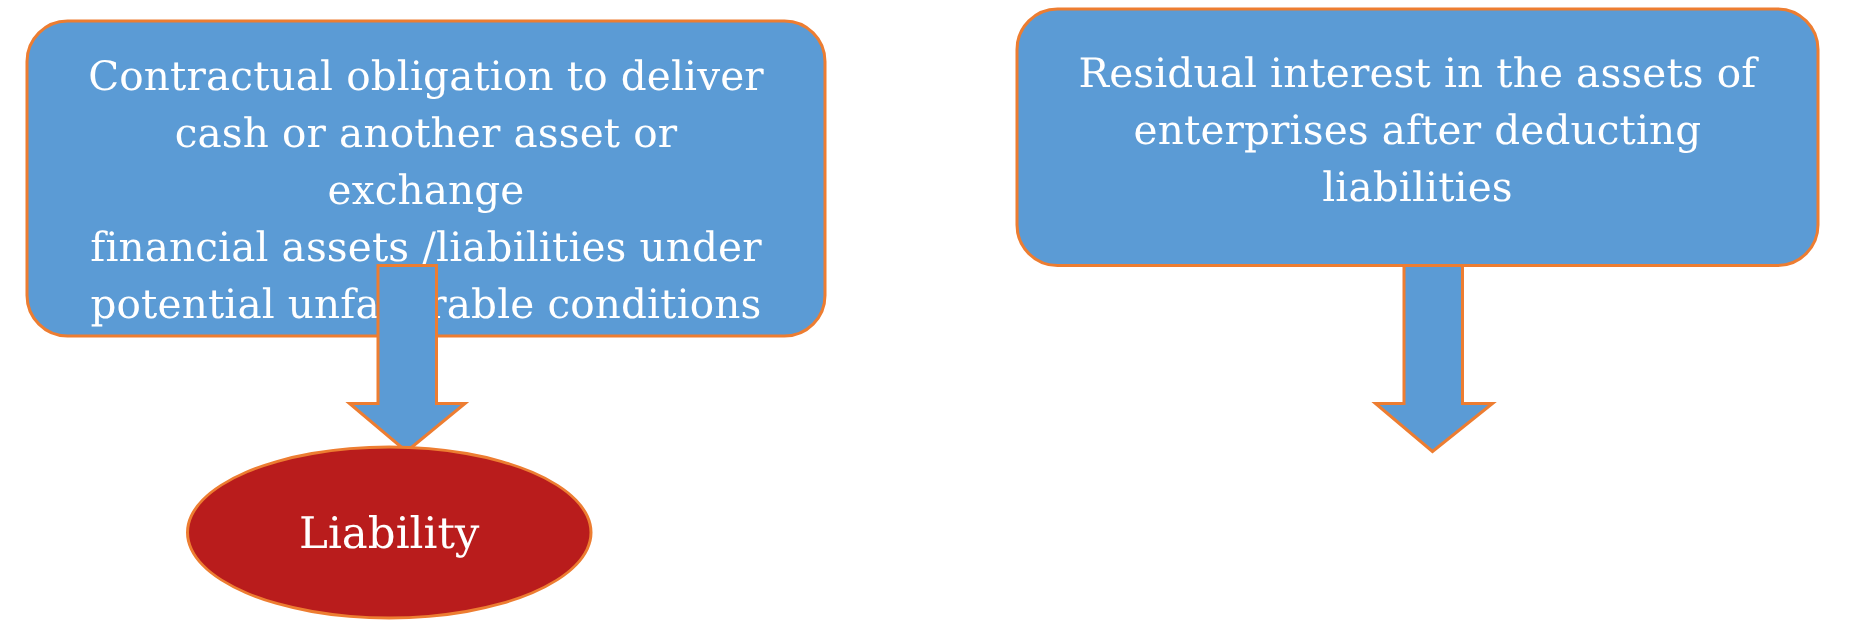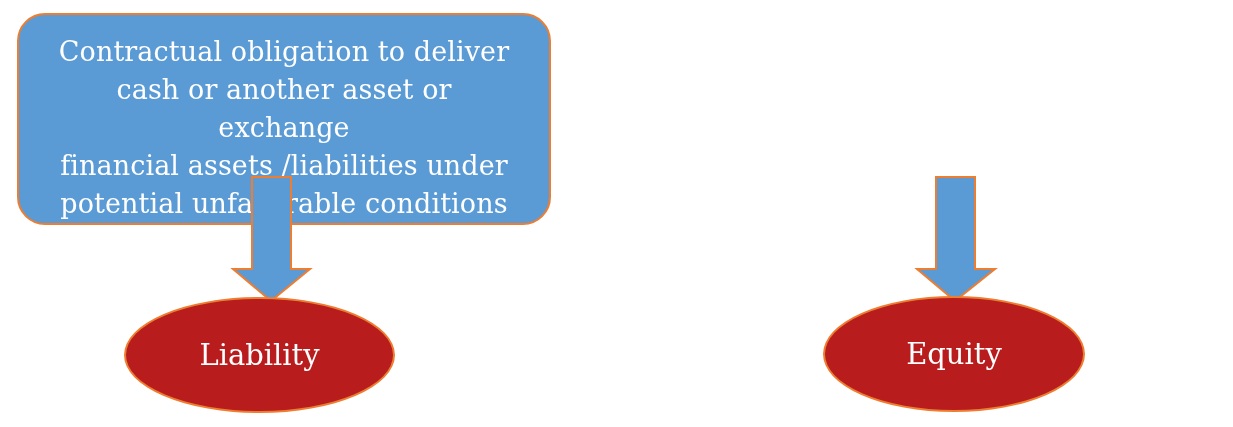--- a/index.html
+++ b/index.html
@@ -134,24 +134,26 @@
   <div class="flow-arrow" id="arrow-liability">
     <svg viewBox="0 0 92 126" preserveAspectRatio="none">
       <polygon points="17,1 56,1 56,93 75,93 36,125 -2,93 17,93" fill="#5B9BD5" stroke="#ED7D31" stroke-width="2" stroke-linejoin="miter"></polygon>
     </svg>
   </div>
 
   <div class="result-ellipse" id="ellipse-liability">
     <span class="result-ellipse-label">Liability</span>
   </div>
 
+  <div class="def-box" id="box-equity">
+    <div class="def-box-text">Residual interest in the assets of
+enterprises after deducting
+liabilities</div>
+  </div>
 
   <div class="flow-arrow" id="arrow-equity">
     <svg viewBox="0 0 92 126" preserveAspectRatio="none">
       <polygon points="27,1 66,1 66,93 86,93 46,125 8,93 27,93" fill="#5B9BD5" stroke="#ED7D31" stroke-width="2" stroke-linejoin="miter"></polygon>
     </svg>
   </div>
 
-  <div class="result-ellipse" id="ellipse-equity">
-    <span class="result-ellipse-label">Equity</span>
-  </div>
 
 </div>
 
 </body></html>

